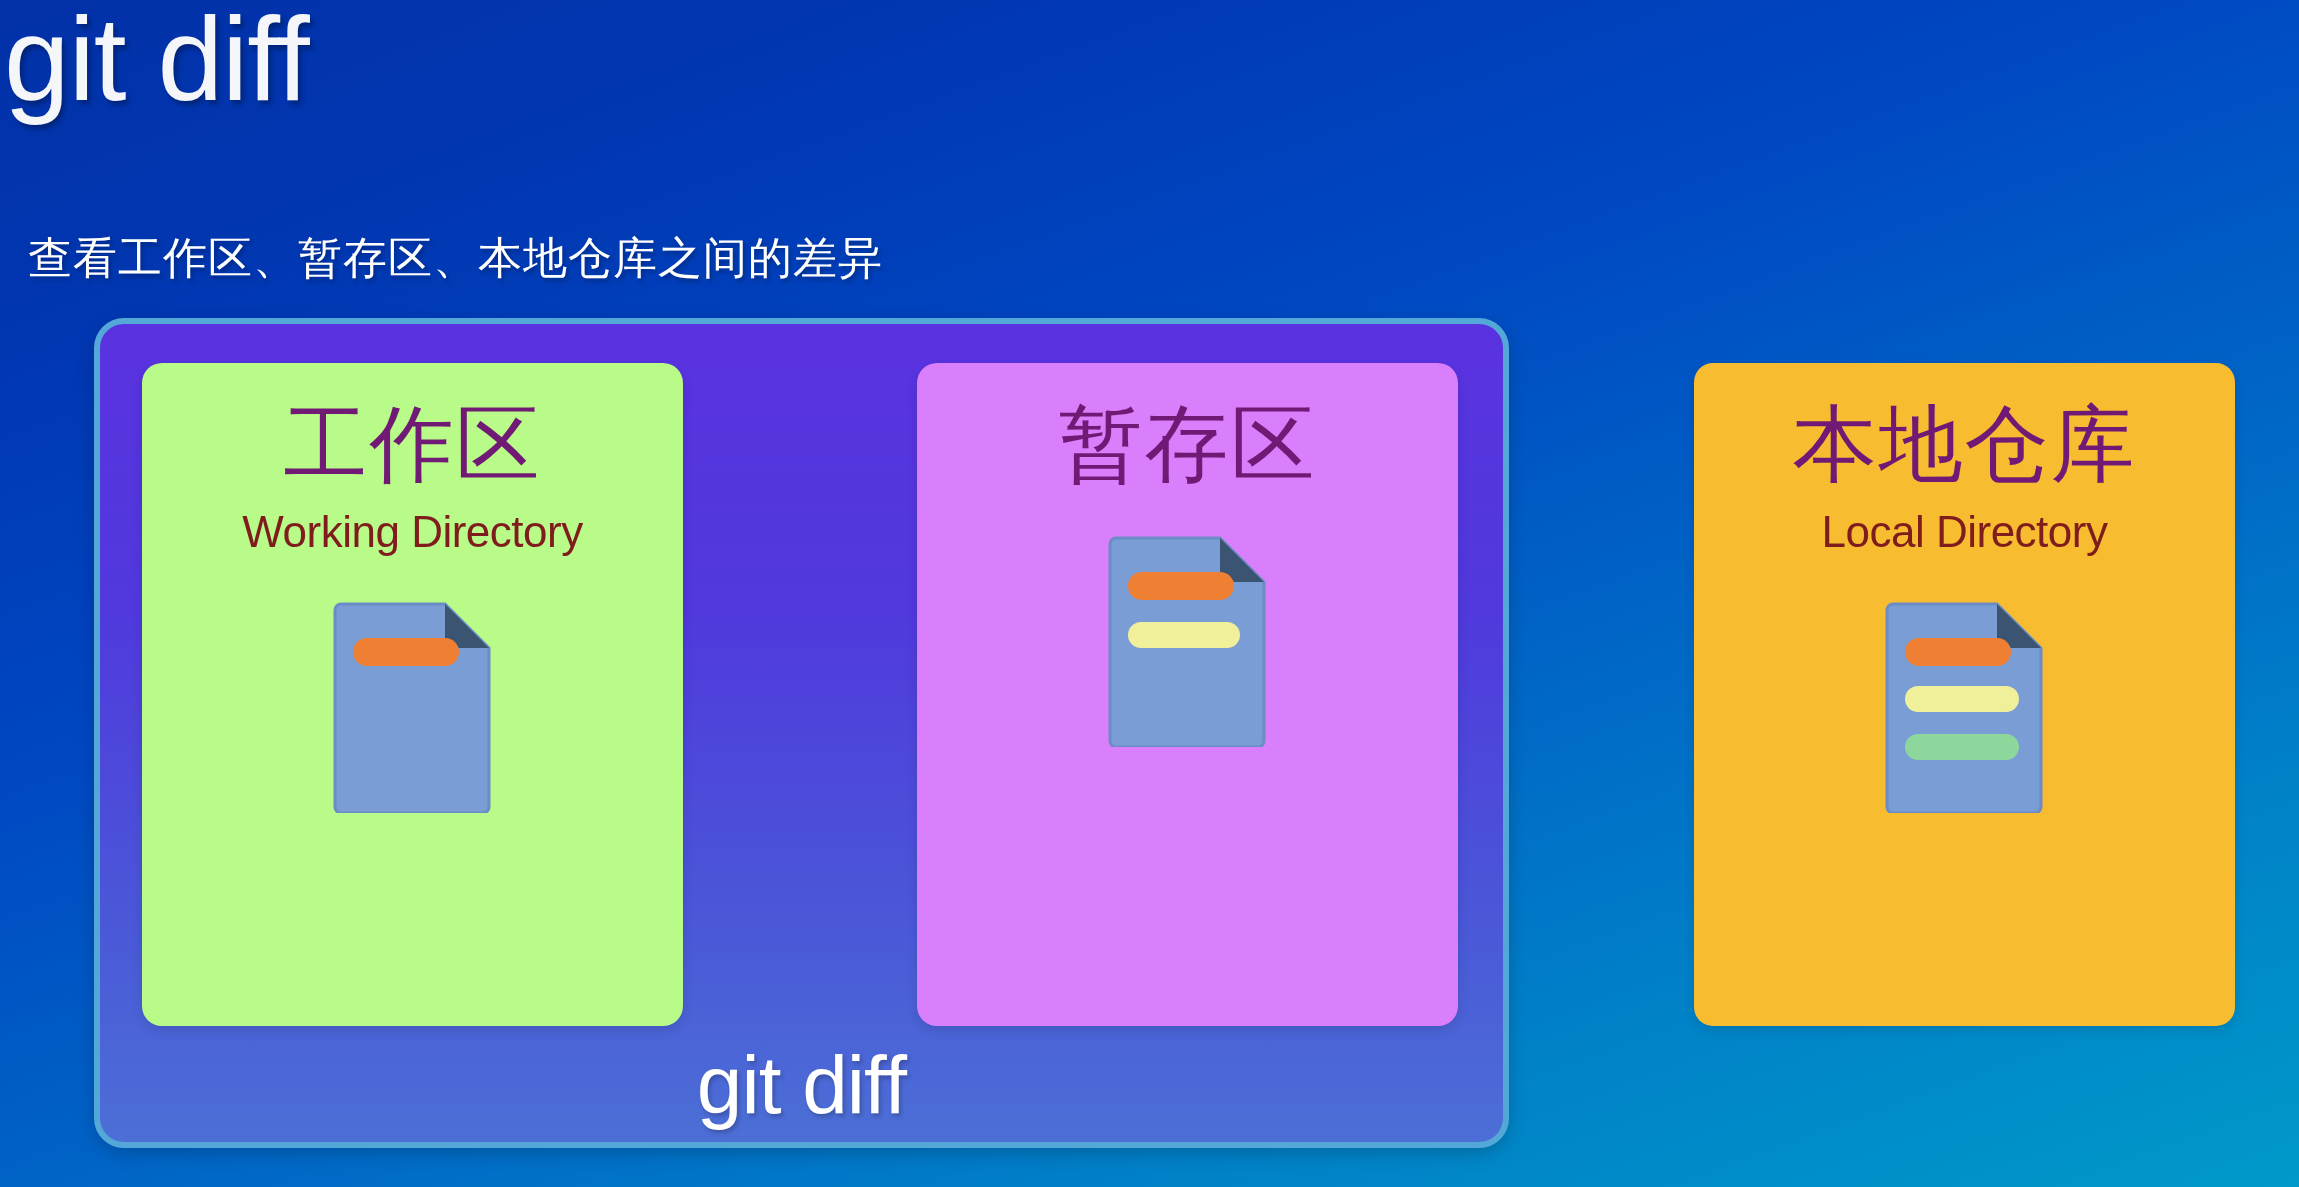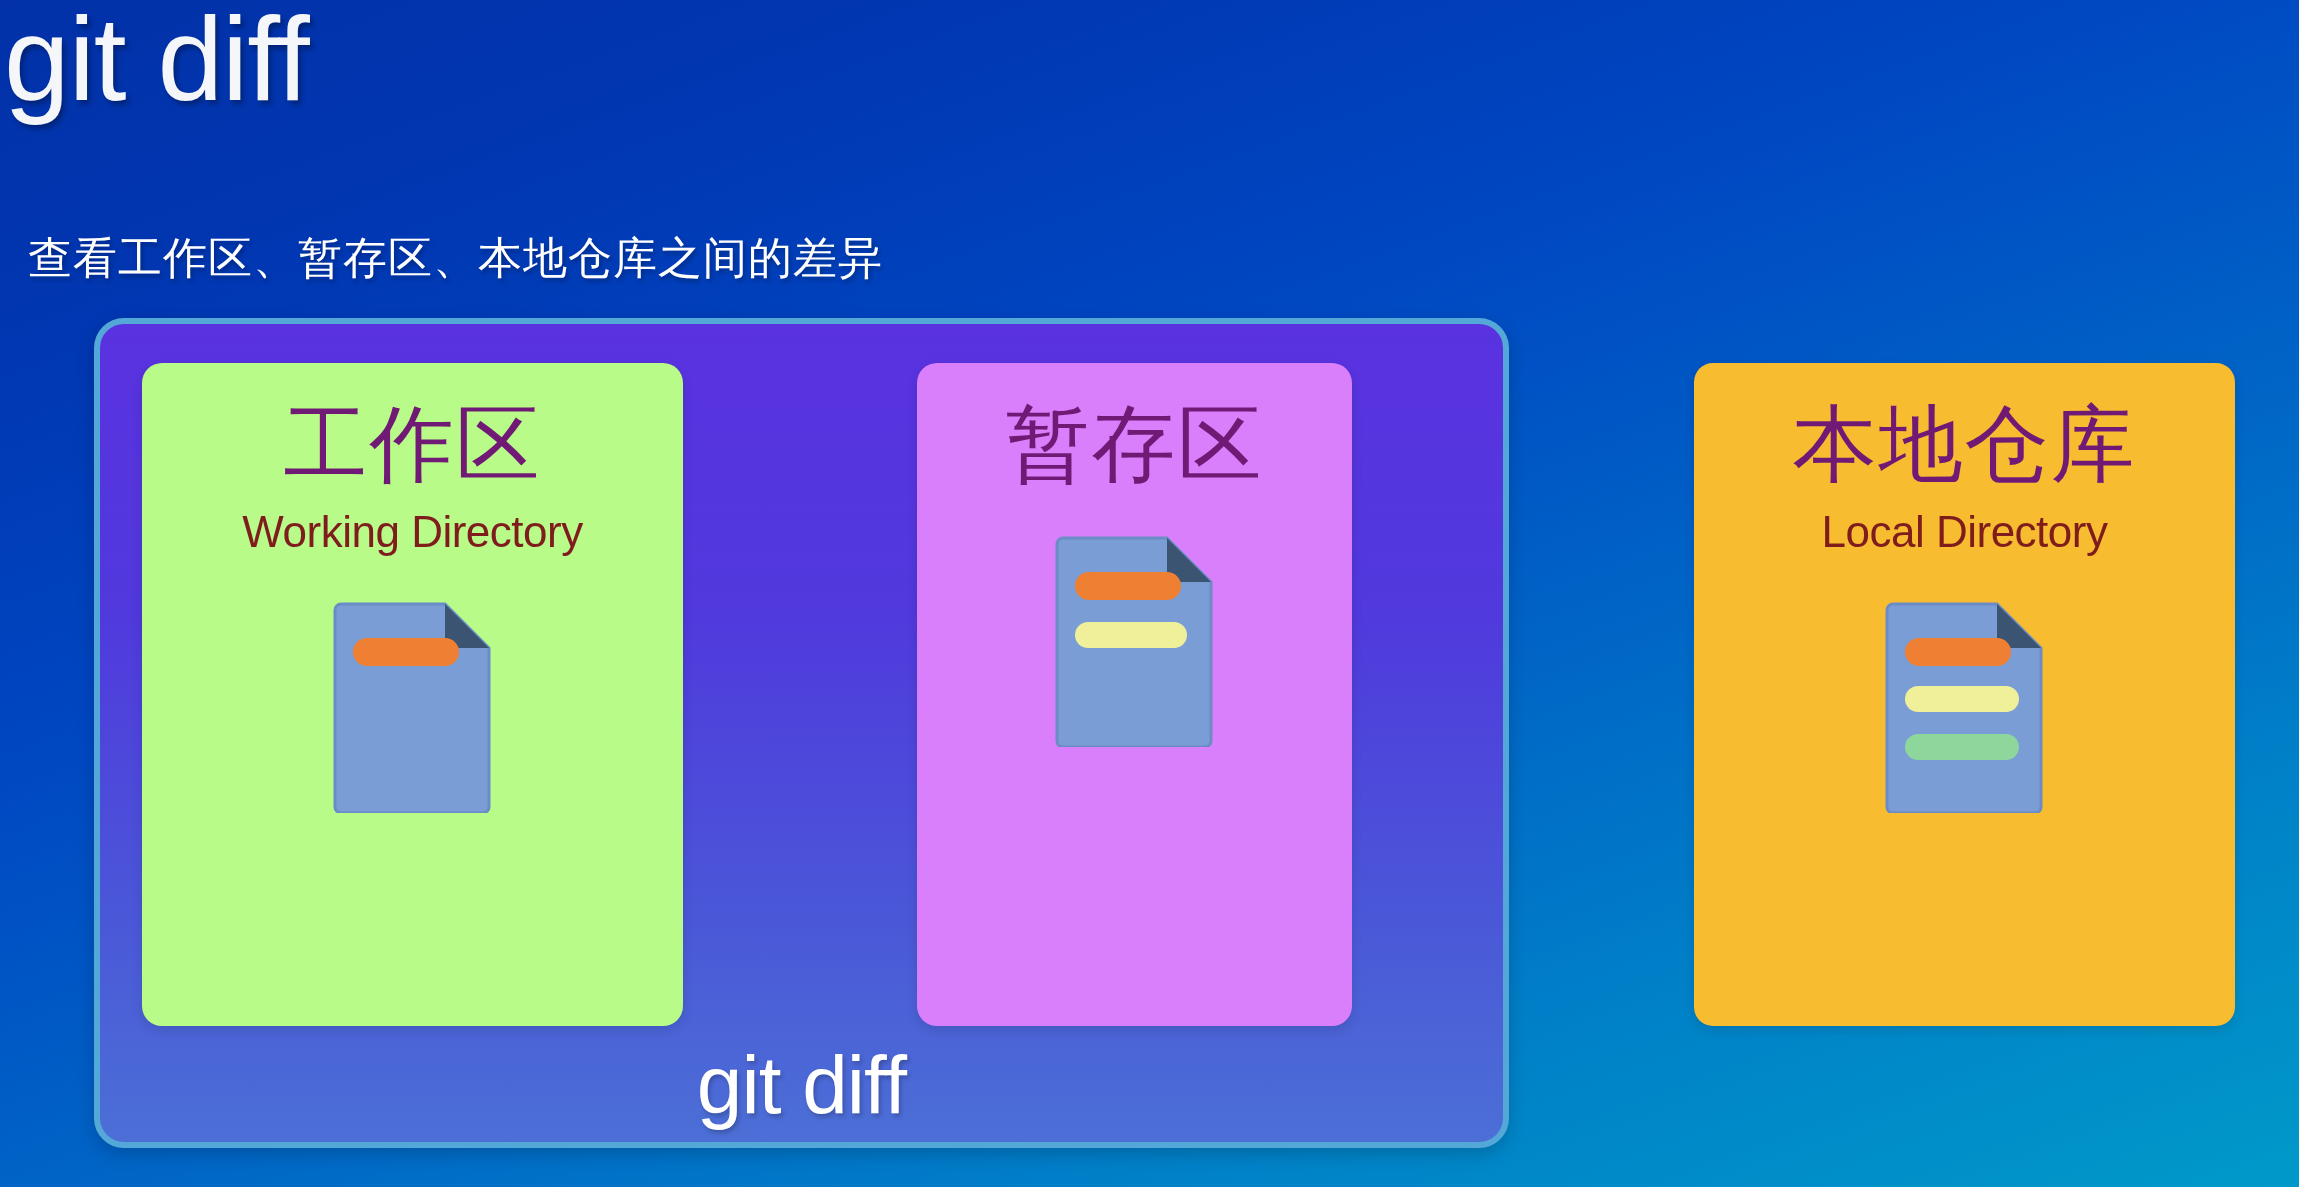--- a/index.html
+++ b/index.html
@@ -95,21 +95,21 @@
     left: 142px;
     top: 363px;
     width: 541px;
     height: 663px;
     background: #b9fb89;
   }
 
   .card-staging {
     left: 917px;
     top: 363px;
-    width: 435px;
+    width: 541px;
     height: 663px;
     background: #da7ffb;
   }
 
   .card-repo {
     left: 1694px;
     top: 363px;
     width: 541px;
     height: 663px;
     background: #f8bc31;

